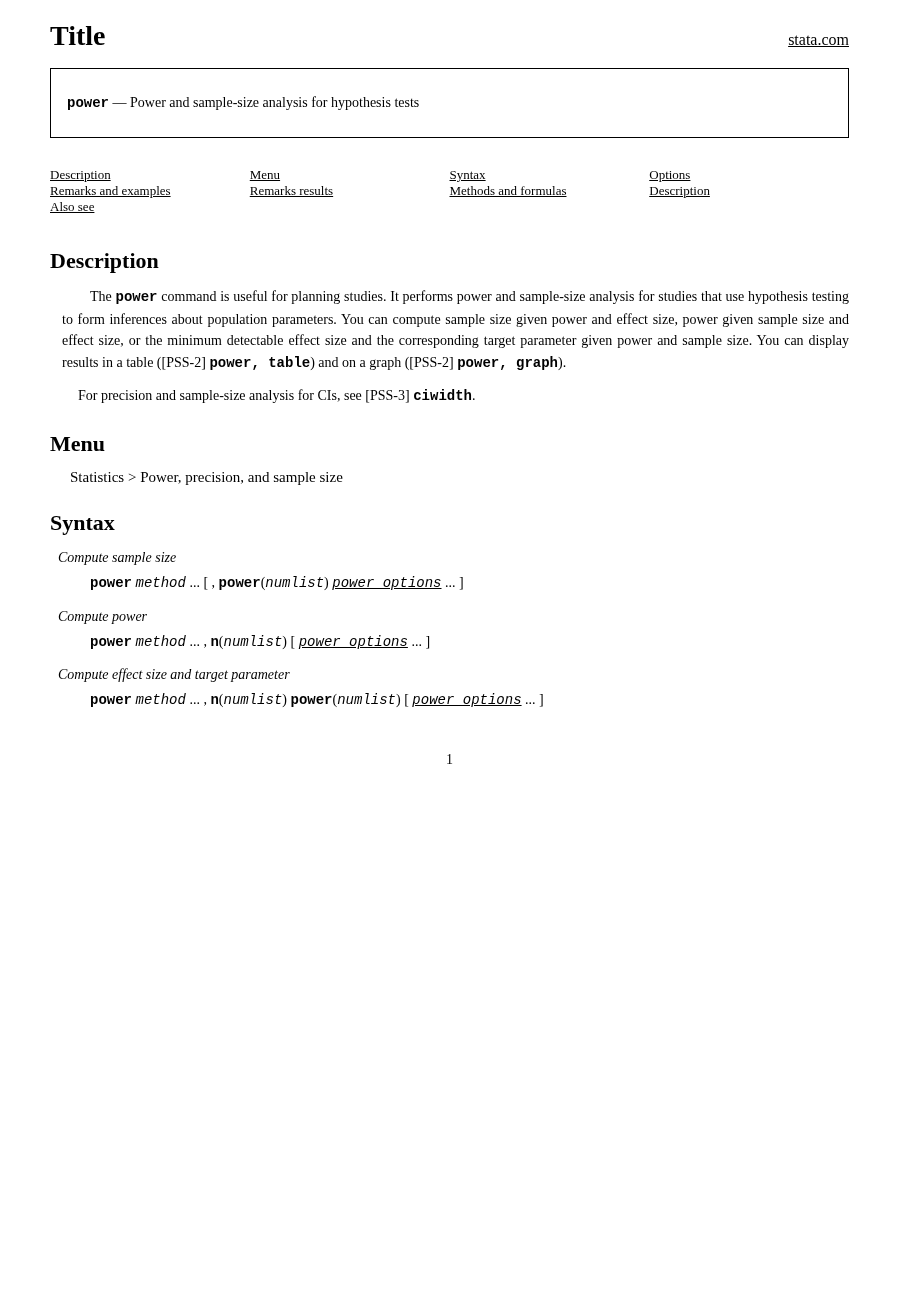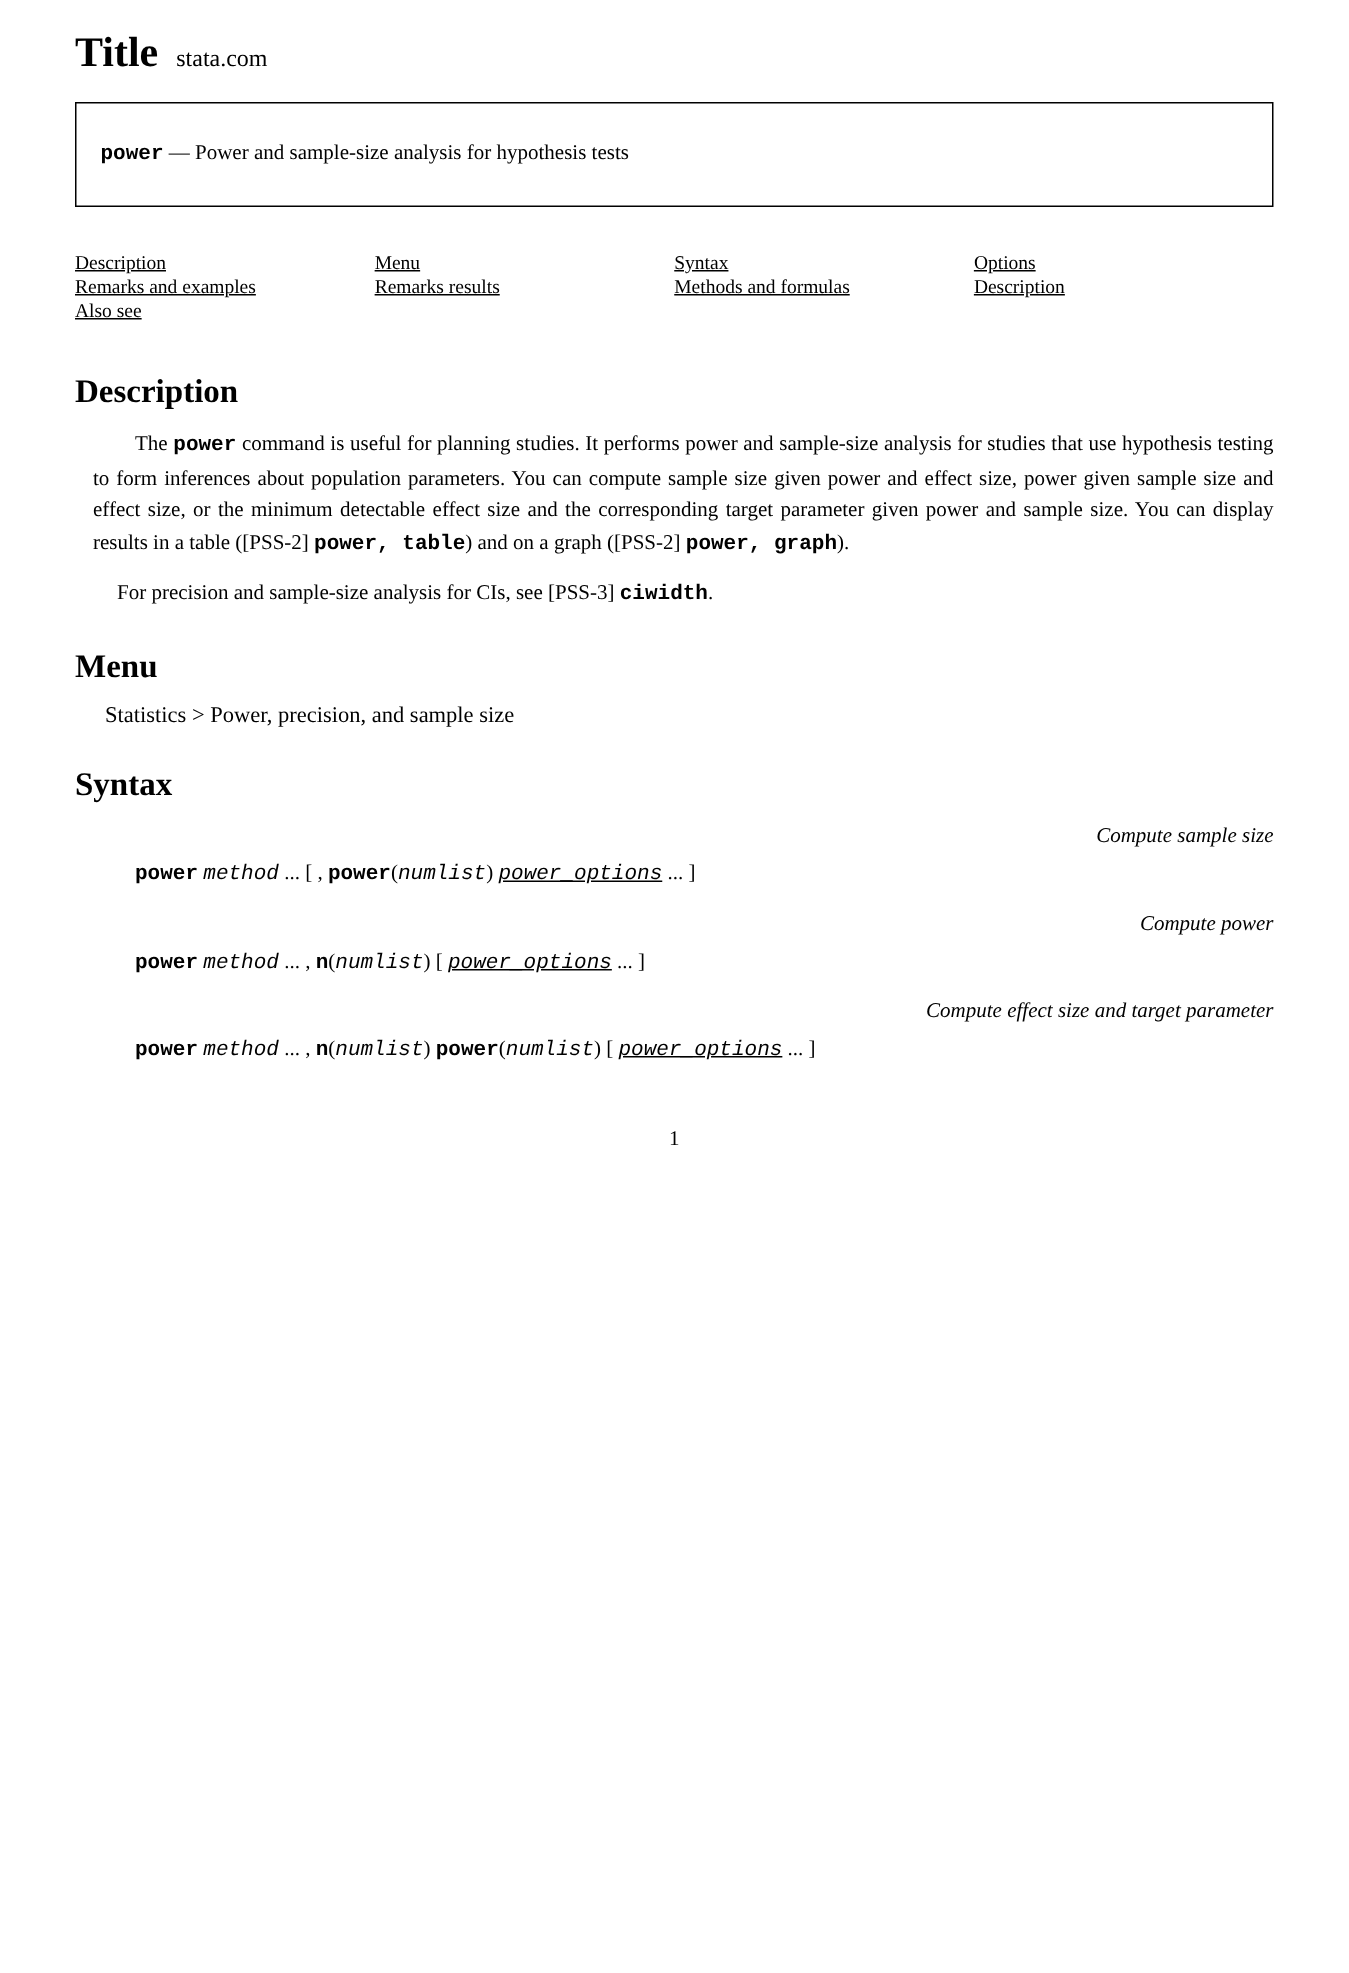--- a/index.html
+++ b/index.html
@@ -13,35 +13,36 @@
       font-family: "Times New Roman", Times, serif;
       font-size: 14px;
       color: #000000;
       width: 899px;
       min-height: 1315px;
       padding: 20px 50px 40px 50px;
     }
 
     .page-header {
       display: flex;
-      justify-content: flex-start;
+      justify-content: space-between;
       align-items: baseline;
       margin-bottom: 16px;
       gap: 12px;
     }
 
     .page-title {
       font-size: 28px;
       font-weight: bold;
       font-family: "Times New Roman", Times, serif;
     }
 
     .stata-logo {
       font-size: 16px;
       font-family: "Times New Roman", Times, serif;
+      text-decoration: underline;
     }
 
     .title-box {
       border: 1px solid #000;
       padding: 26px 16px;
       margin-bottom: 20px;
     }
 
     .title-box-text {
       font-size: 14px;
@@ -119,21 +120,20 @@
     .syntax-section {
       margin-bottom: 24px;
     }
 
     .syntax-label {
       font-style: italic;
       font-size: 14px;
       margin-left: 8px;
       margin-bottom: 6px;
       margin-top: 14px;
-      text-align: right;
     }
 
     .syntax-line {
       margin-left: 40px;
       margin-bottom: 4px;
       font-size: 14px;
       line-height: 1.6;
     }
 
     .syntax-line .cmd {

